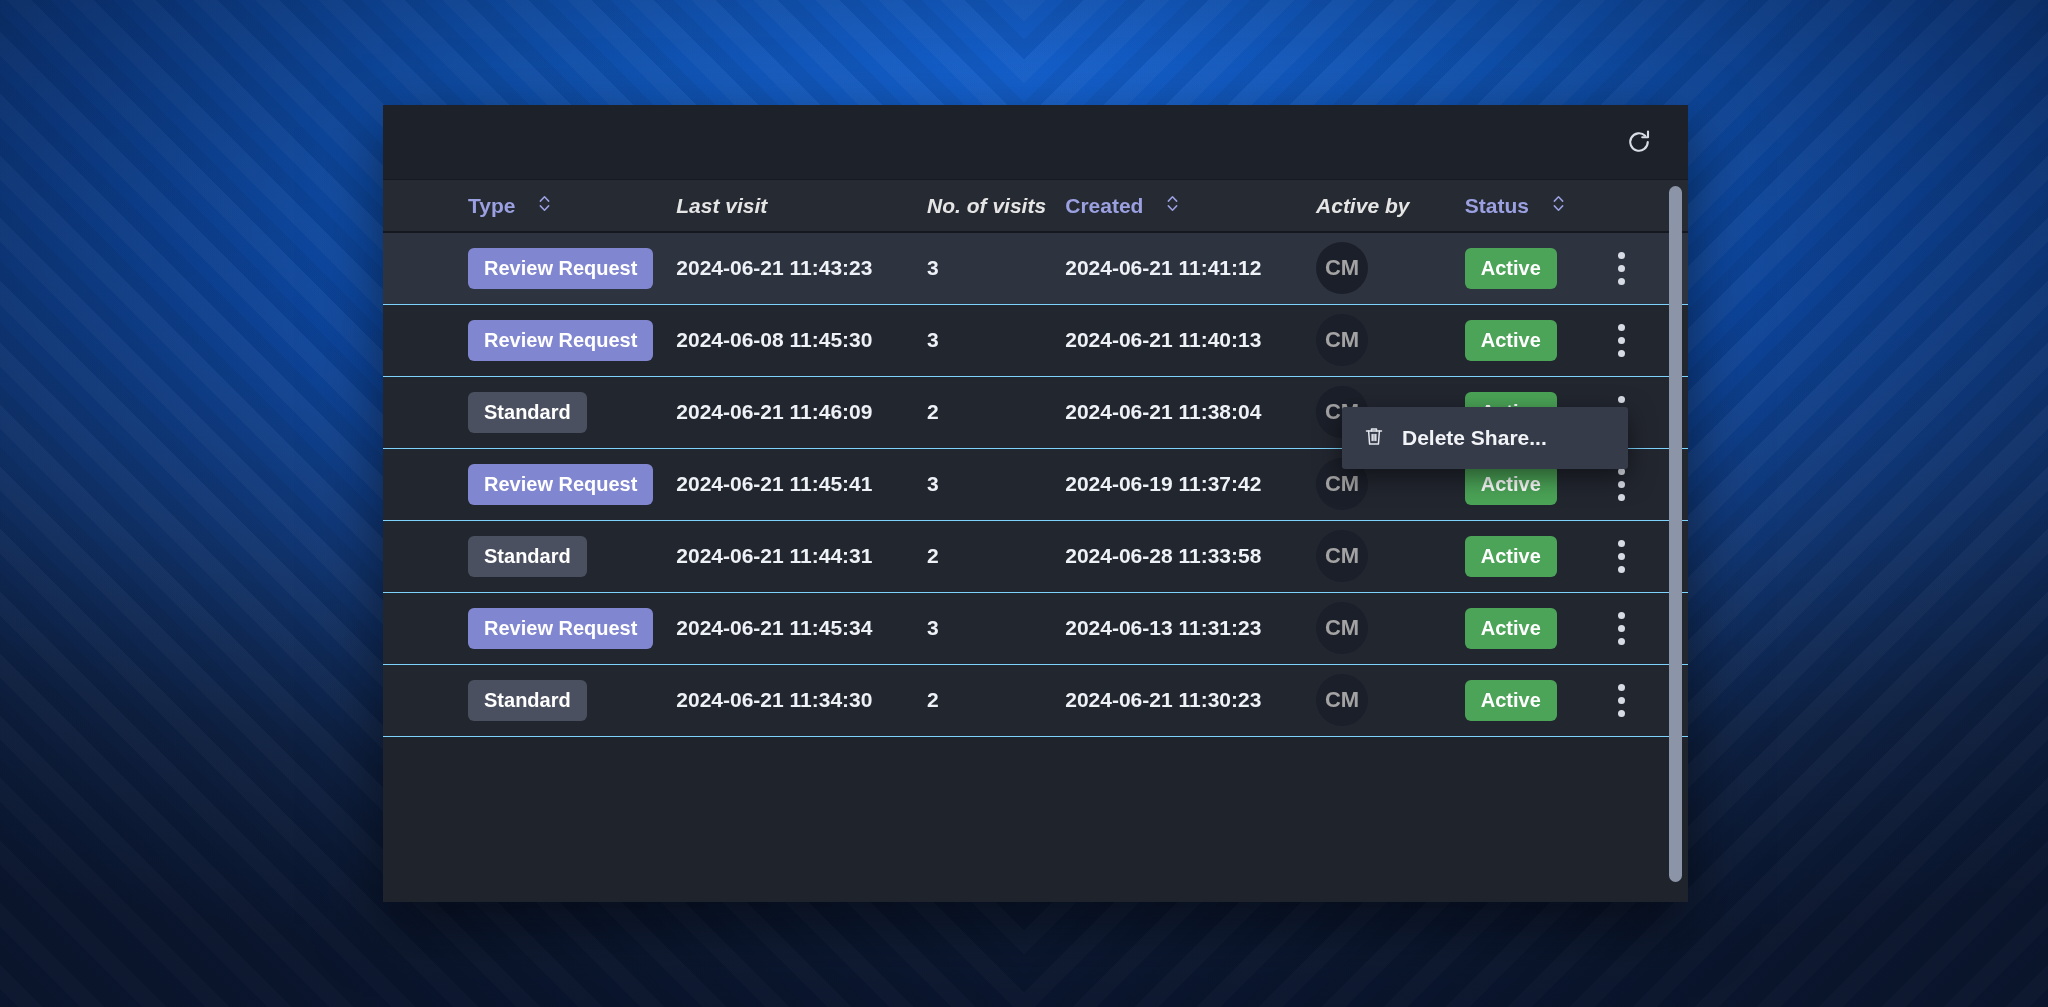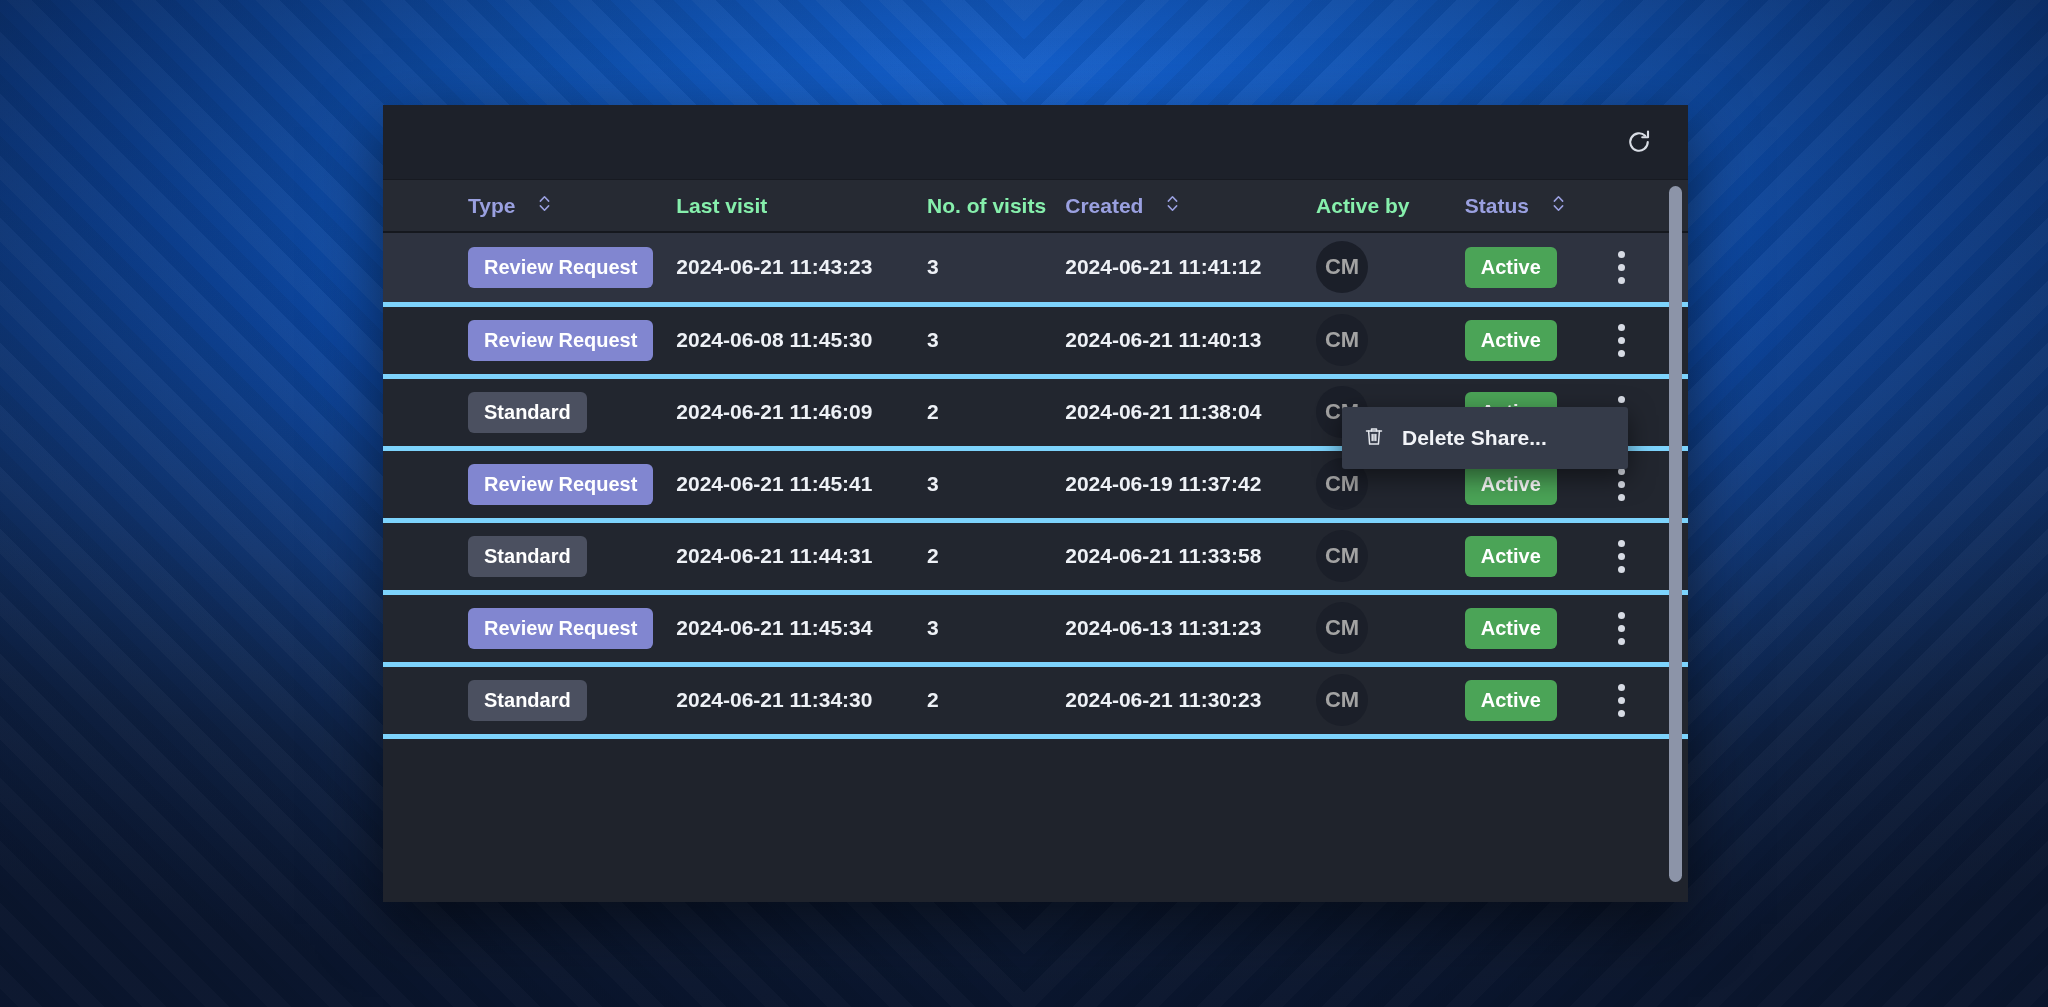--- a/index.html
+++ b/index.html
@@ -123,37 +123,37 @@
     vertical-align: middle;
     border-bottom: 2px solid #15181e;
     white-space: nowrap;
   }
   .th-inner {
     display: flex;
     align-items: center;
     gap: 22px;
   }
   .th-sortable .th-label { color: #9aa0e0; }
-  .th-plain .th-label { color: #86efac; }
+  .th-plain .th-label { color: #e5e5e5; font-style: italic; }
   .sort-icon { display: block; flex: 0 0 auto; }
 
   
   .col-type      { width: 196px; }
   .col-lastvisit { width: 236px; }
   .col-visits    { width: 130px; }
   .col-created   { width: 236px; }
   .col-createdby { width: 140px; }
   .col-status    { width: 130px; }
   .col-actions   { width: 80px; }
   .col-pad       { width: 80px; }
 
   tbody tr {
     height: 72px;
     background: #22262f;
-    border-bottom: 5px solid #7dd3fc;
+    border-bottom: 1px solid #7dd3fc;
   }
   tbody tr.row-highlighted { background: #2e3340; }
 
   tbody td {
     padding: 0;
     vertical-align: middle;
     font-size: 21px;
     color: #eef1f6;
     font-weight: bold;
     white-space: nowrap;
@@ -424,21 +424,21 @@
                 <span></span>
                 <span></span>
               </div>
             </td>
           </tr>
           <tr>
             <td></td>
             <td><span class="badge badge-standard">Standard</span></td>
             <td>2024-06-21 11:44:31</td>
             <td>2</td>
-            <td>2024-06-21 11:33:58</td>
+            <td>2024-06-28 11:33:58</td>
             <td>
               <div class="avatar">CM</div>
             </td>
             <td><span class="badge badge-active">Active</span></td>
             <td>
               <div class="kebab">
                 <span></span>
                 <span></span>
                 <span></span>
               </div>

